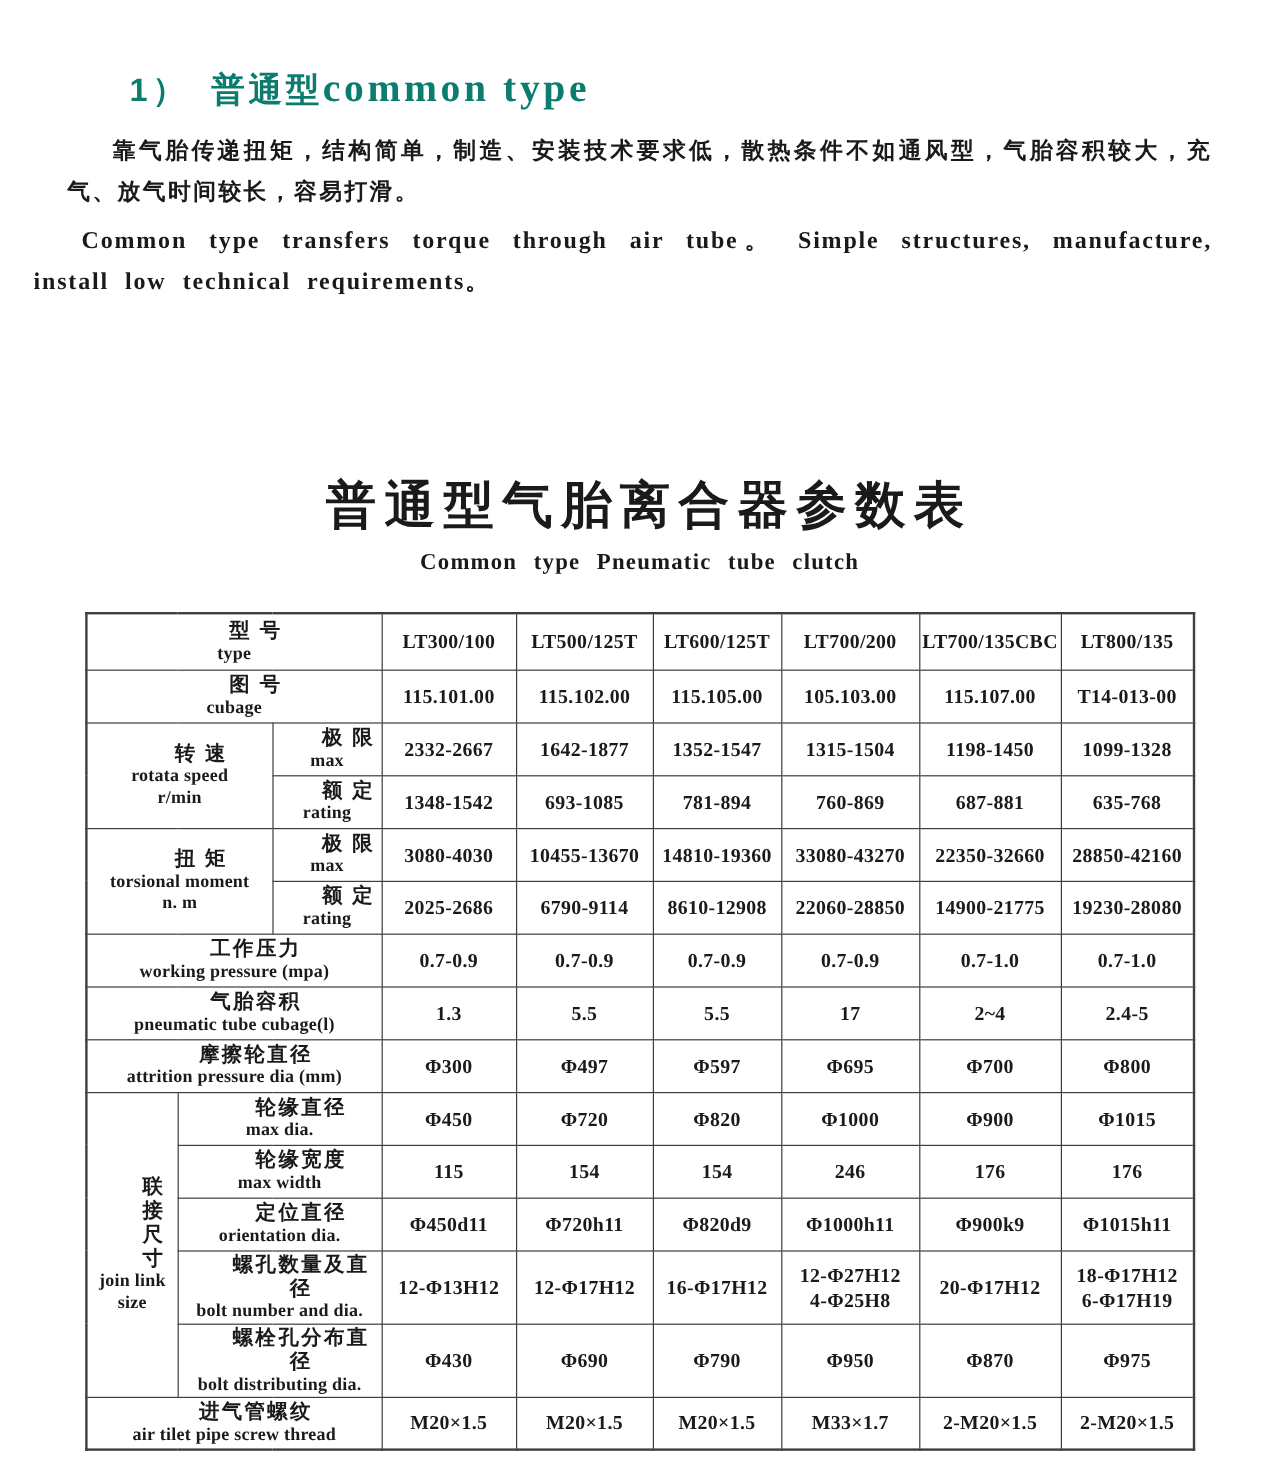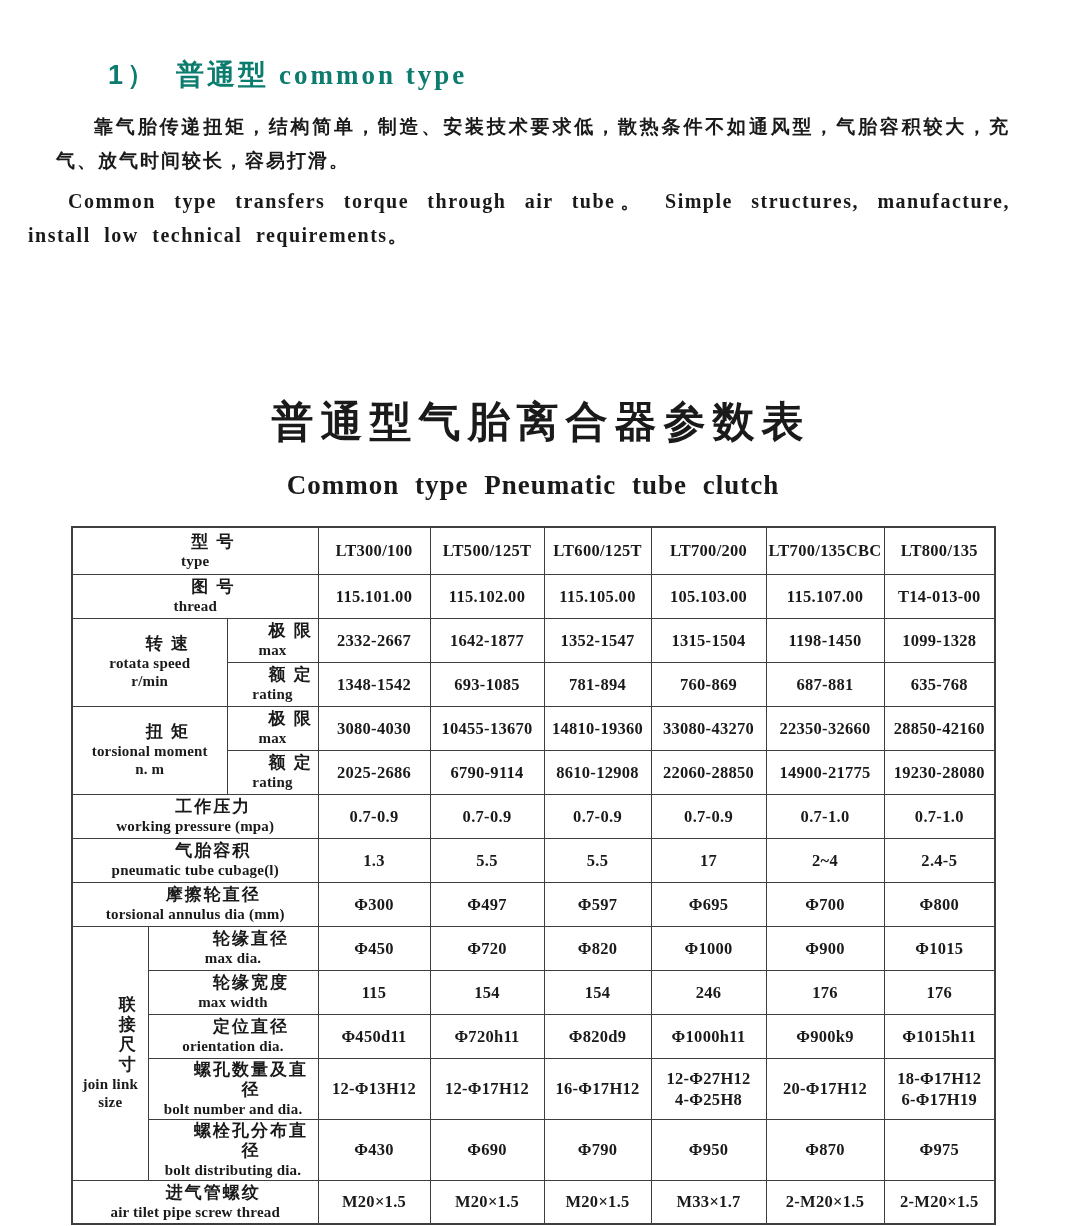--- a/index.html
+++ b/index.html
@@ -9,42 +9,42 @@
     overflow:hidden;
   }
   
   .heading{
     margin:56px 0 0 108px;
     display:flex;align-items:baseline;
     color:#0b7c6e;font-weight:bold;
   }
   .heading .num{font-family:"Liberation Sans",sans-serif;font-size:27px;letter-spacing:4px;}
   .heading .zh{font-family:"Liberation Sans",sans-serif;font-size:28px;letter-spacing:3px;margin-left:18px;}
-  .heading .en{font-family:"Liberation Serif",serif;font-size:27px;letter-spacing:3px;margin-left:10px;}
+  .heading .en{font-family:"Liberation Serif",serif;font-size:33px;letter-spacing:3px;}
   
   .para-zh{
     margin:16px 56px 0 56px;
     font-family:"Liberation Sans",sans-serif;font-weight:bold;
     font-size:19px;line-height:34px;letter-spacing:2px;
     text-align:justify;text-indent:2em;
   }
   .para-en{
     margin:6px 56px 0 28px;
     font-family:"Liberation Serif",serif;font-weight:bold;
     font-size:20px;line-height:34px;letter-spacing:1.5px;word-spacing:7px;
     text-align:justify;text-indent:2em;
   }
   
   .tbl-title-zh{
     margin-top:146px;text-align:center;
     font-weight:bold;font-size:42px;letter-spacing:7px;line-height:48px;padding-left:16px;
   }
   .tbl-title-en{
-    margin-top:24px;text-align:center;
-    font-weight:bold;font-size:27px;letter-spacing:1px;word-spacing:8px;line-height:30px;
+    margin-top:8px;text-align:center;
+    font-weight:bold;font-size:19px;letter-spacing:1px;word-spacing:8px;line-height:30px;
   }
   
   table.spec{
     margin:26px 0 0 71px;
     border-collapse:collapse;table-layout:fixed;
     width:923px;
     border:2.5px solid #3e3e3e;
   }
   table.spec td{
     border:1.6px solid #3e3e3e;
@@ -96,21 +96,21 @@
     <td class="g cell">LT500/125T</td>
     <td class="g cell">LT600/125T</td>
     <td class="g cell">LT700/200</td>
     <td class="g cell">LT700/135CBC</td>
     <td class="g cell">LT800/135</td>
   </tr>
 
   <tr>
     <td colspan="3">
       <div class="zh-lab">图 号</div>
-      <div class="en-lab">thread</div>
+      <div class="en-lab">cubage</div>
     </td>
     <td class="cell">115.101.00</td>
     <td class="cell">115.102.00</td>
     <td class="cell">115.105.00</td>
     <td class="cell">105.103.00</td>
     <td class="cell">115.107.00</td>
     <td class="cell">T14-013-00</td>
   </tr>
 
   <tr>
@@ -195,21 +195,21 @@
     <td class="cell">5.5</td>
     <td class="cell">5.5</td>
     <td class="cell">17</td>
     <td class="cell">2~4</td>
     <td class="cell">2.4-5</td>
   </tr>
 
   <tr>
     <td class="g" colspan="3">
       <div class="zh-lab">摩擦轮直径</div>
-      <div class="en-lab">torsional annulus dia (mm)</div>
+      <div class="en-lab">attrition pressure dia (mm)</div>
     </td>
     <td class="g cell">Φ300</td>
     <td class="g cell">Φ497</td>
     <td class="g cell">Φ597</td>
     <td class="g cell">Φ695</td>
     <td class="g cell">Φ700</td>
     <td class="g cell">Φ800</td>
   </tr>
 
   <tr>

